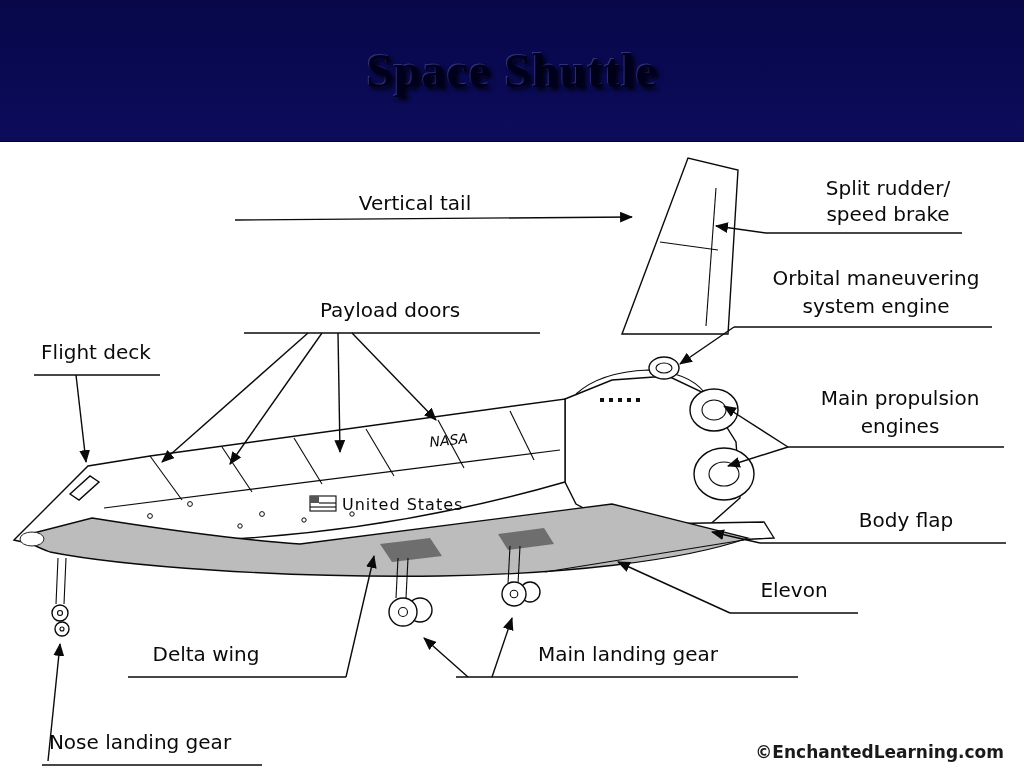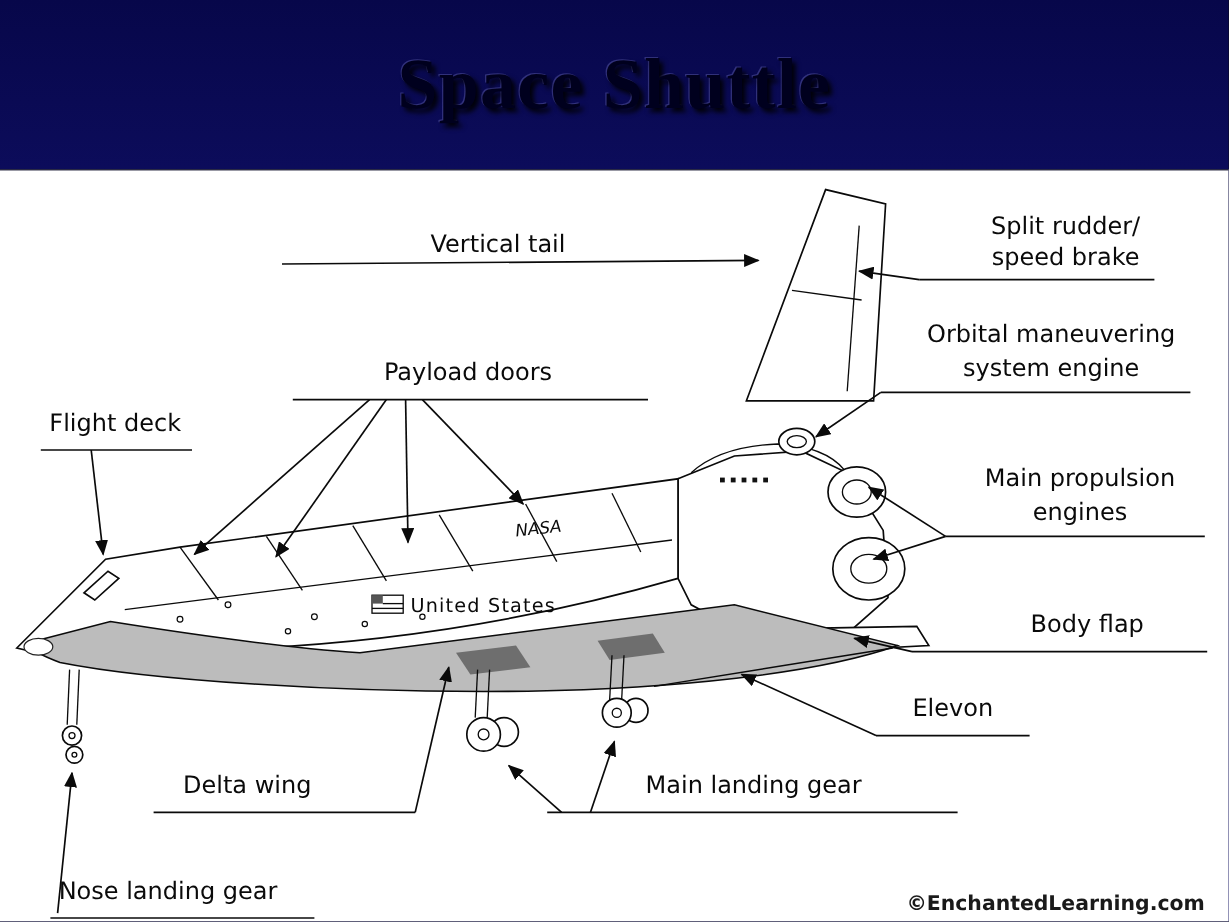--- a/index.html
+++ b/index.html
@@ -2,21 +2,21 @@
 <html><head>
 <meta charset="utf-8">
 <style>
   html,body{margin:0;padding:0;background:#000;}
   .slide{position:relative;width:1024px;height:768px;overflow:hidden;
          background:linear-gradient(180deg,#07074a 0%,#16167c 55%,#3232a6 100%);
          font-family:"DejaVu Sans","Liberation Sans",sans-serif;}
   .header{position:absolute;top:0;left:0;width:1024px;height:141px;
           display:flex;align-items:center;justify-content:center;}
   .title{font-family:"Liberation Serif","DejaVu Serif",serif;font-weight:bold;
-         font-size:60px;color:#00001e;letter-spacing:1px;
+         font-size:48px;color:#00001e;letter-spacing:1px;
          text-shadow:3px 3px 4px rgba(0,0,0,0.9),-1px -1px 0 rgba(130,130,210,0.35);}
   .canvas{position:absolute;top:141px;left:0;width:1024px;height:627px;
           background:#ffffff;border-top:1px solid #00001e;}
   svg{display:block;}
   .ln{stroke:#0a0a0a;stroke-width:1.4;fill:none;}
   .thin{stroke:#0a0a0a;stroke-width:1.1;fill:none;}
   .shape{stroke:#0a0a0a;stroke-width:1.4;fill:#ffffff;}
   .gray{stroke:#0a0a0a;stroke-width:1.3;fill:#bcbcbc;}
   .dark{stroke:none;fill:#6e6e6e;}
   .lbl{font-family:"DejaVu Sans","Liberation Sans",sans-serif;font-size:20px;fill:#0a0a0a;}

